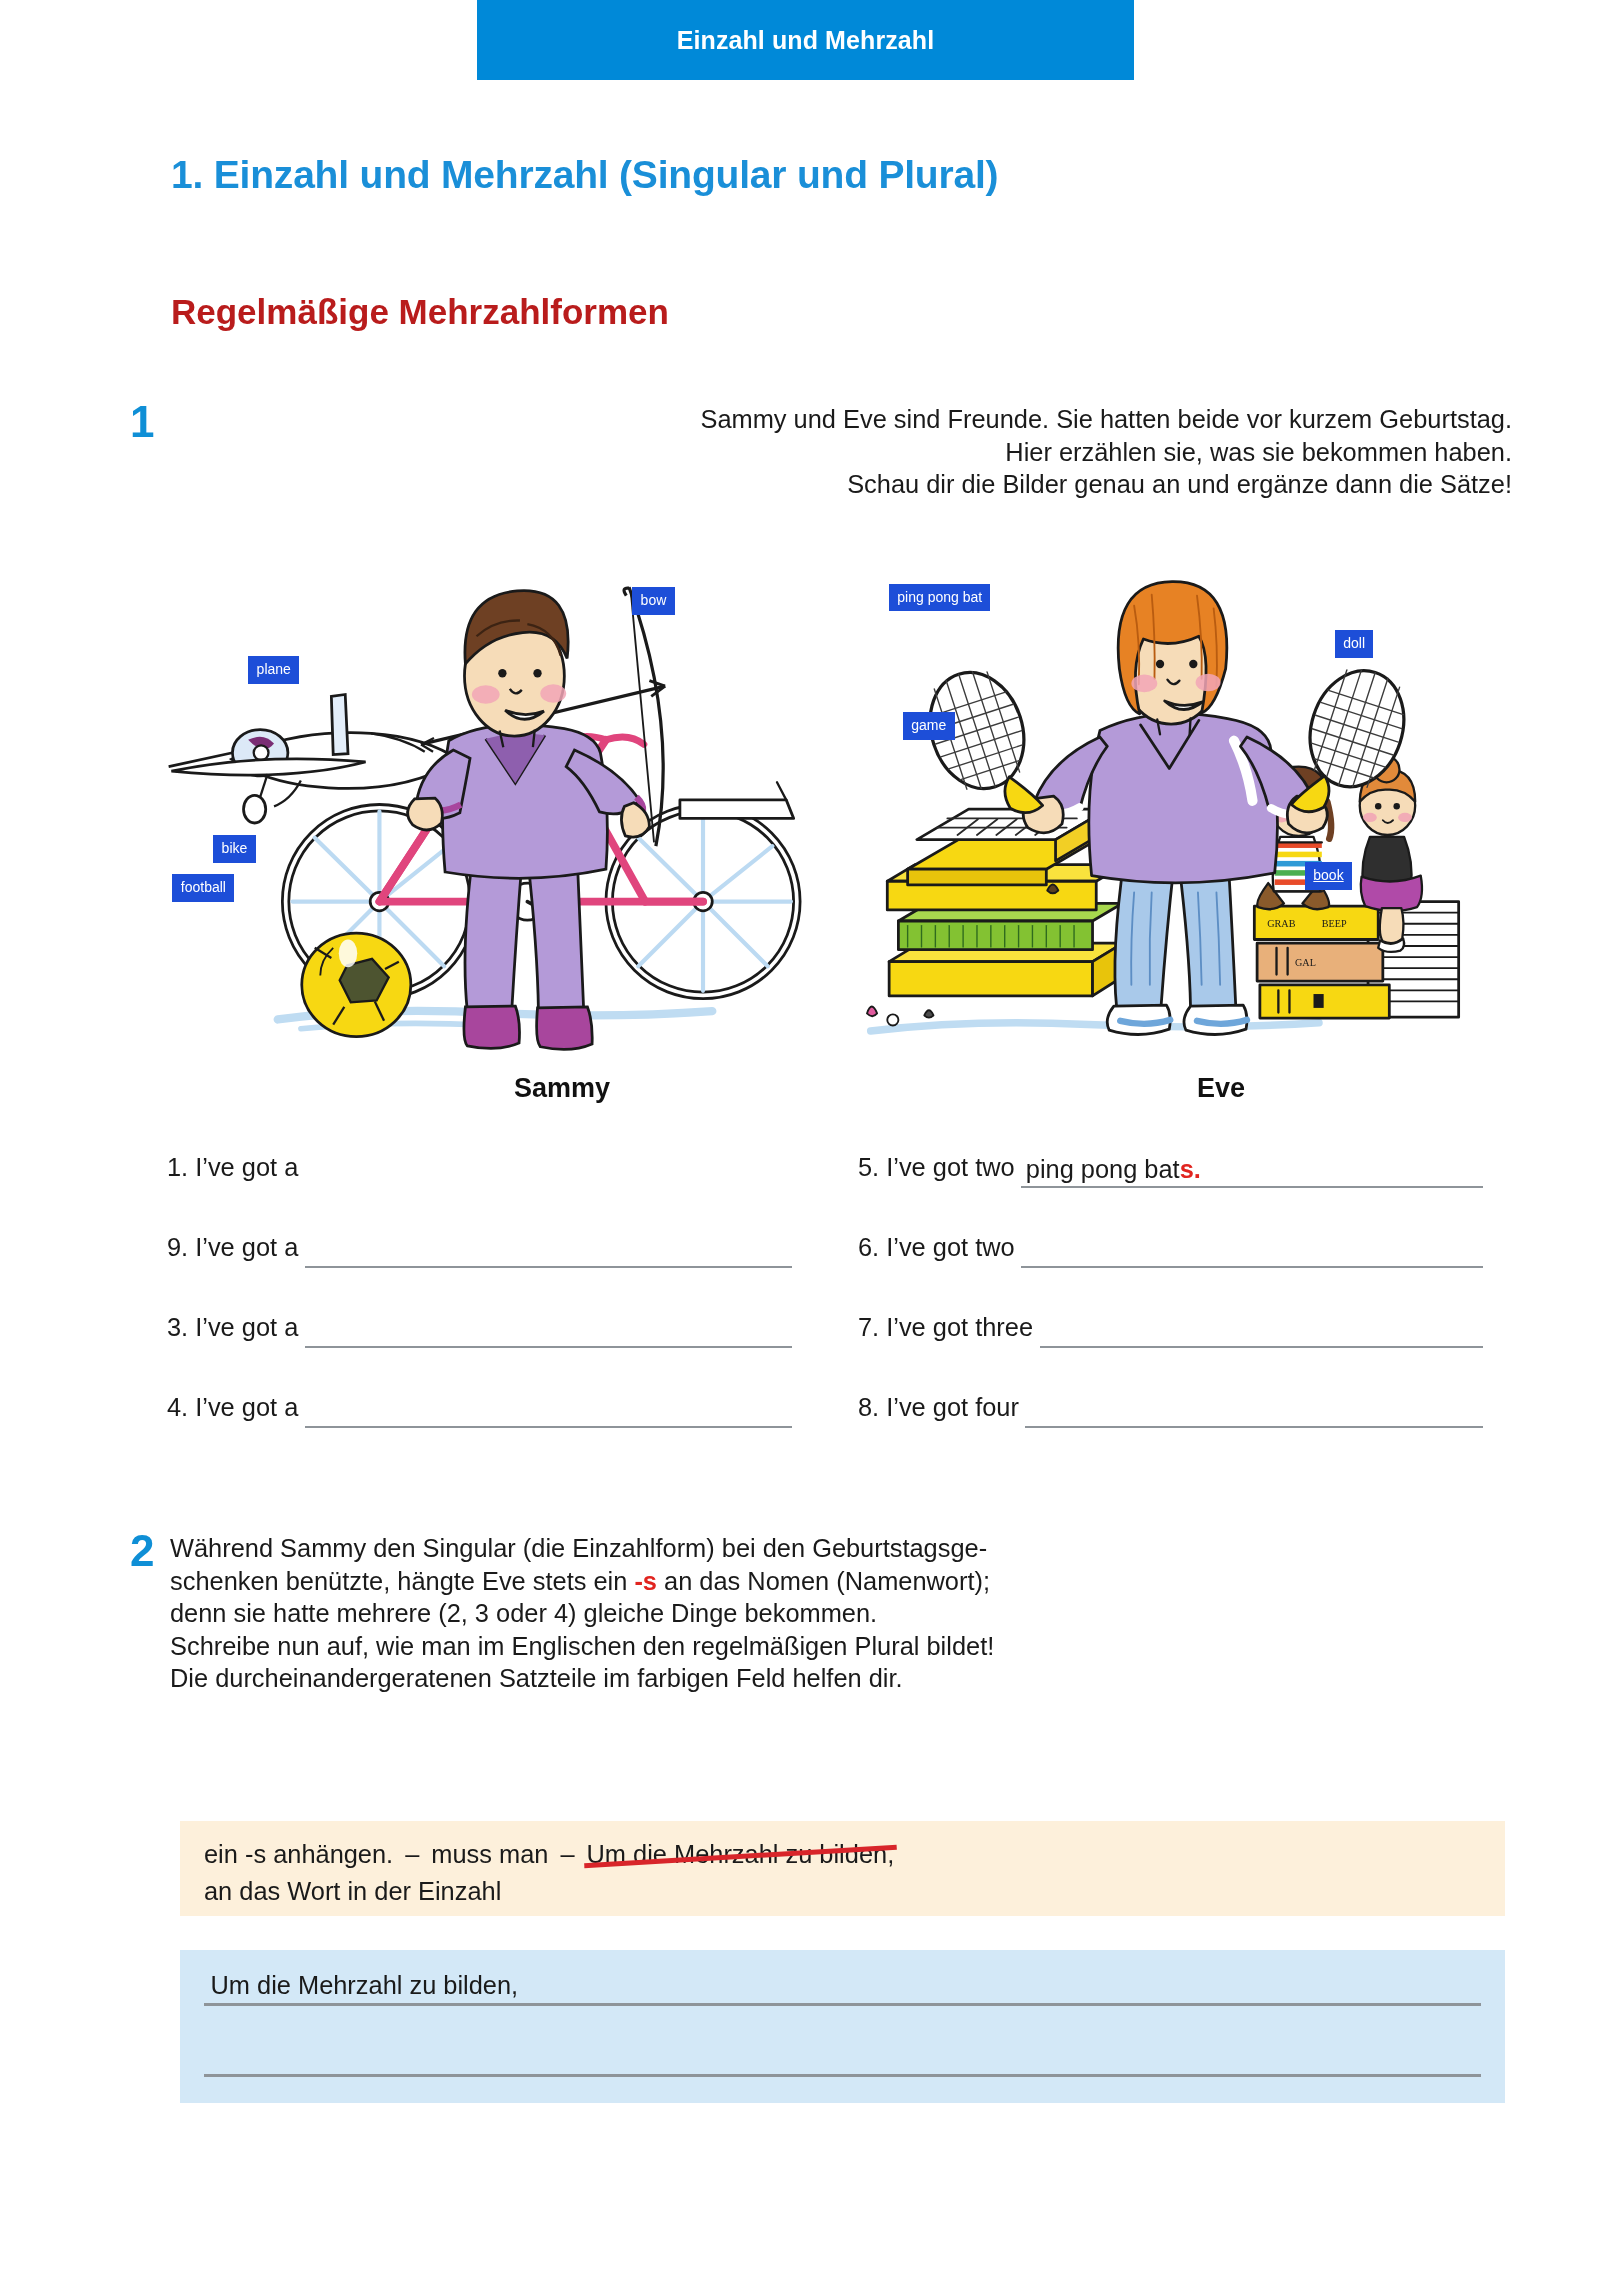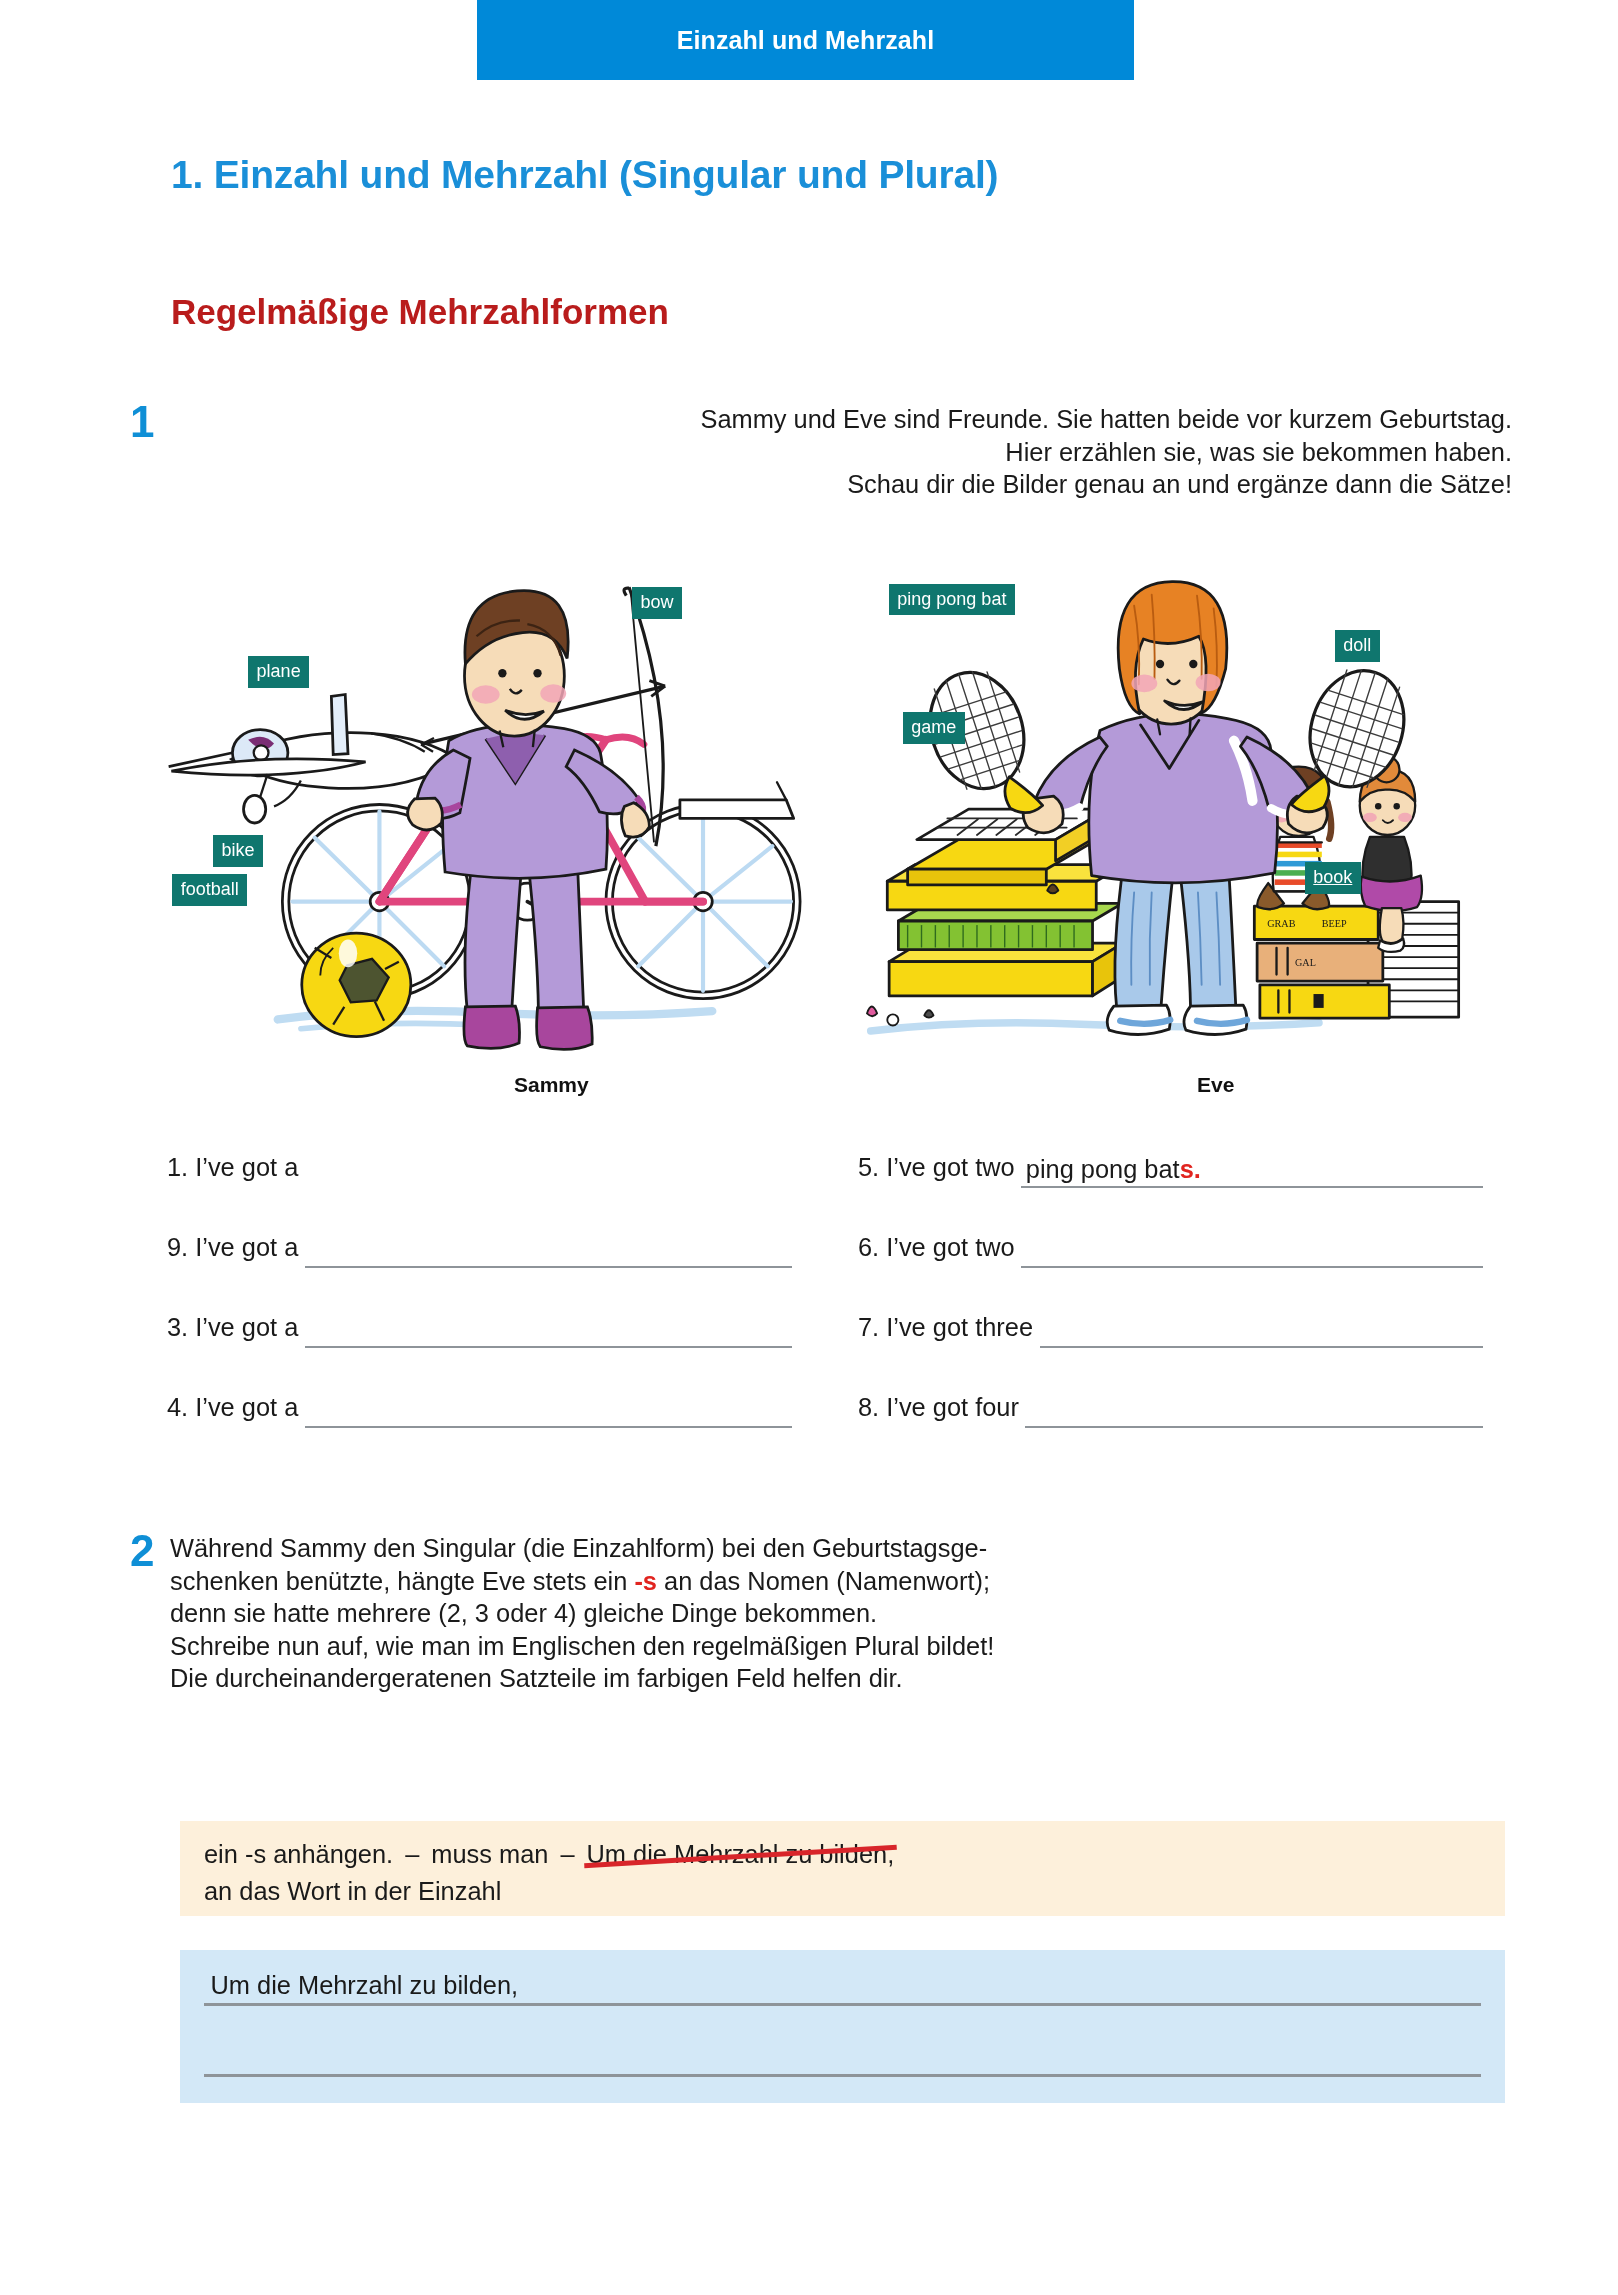--- a/index.html
+++ b/index.html
@@ -73,33 +73,33 @@
   #illustration-band {
     position: absolute;
     left: 153px; top: 578px;
     width: 1342px; height: 500px;
   }
   #illo-sammy { position:absolute; left: 9.3px;  top: 0; width: 666px; height: 490px; }
   #illo-eve   { position:absolute; left: 685px; top: 0; width: 657px; height: 490px; }
 
   .pic-label {
     position: absolute;
-    background: #0f766e;
+    background: #1d4ed8;
     color: #ffffff;
-    font-size: 18px;
+    font-size: 14px;
     line-height: 1;
     padding: 6px 8.3px 7.9px 8.3px;
     white-space: nowrap;
     z-index: 5;
     text-align: right;
   }
 
   .char-caption {
     position: absolute;
-    font-size: 21px;
+    font-size: 27px;
     font-weight: 700;
     color: #111;
     white-space: nowrap;
   }
   #caption-sammy { left: 514px; top: 1073px; }
   #caption-eve   { left: 1185px; top: 1073px; margin-left: 12px; }
 
   
   .ex-col { position: absolute; }
   #ex-col-left  { left: 167px;  top: 1152px; width: 625px; }

